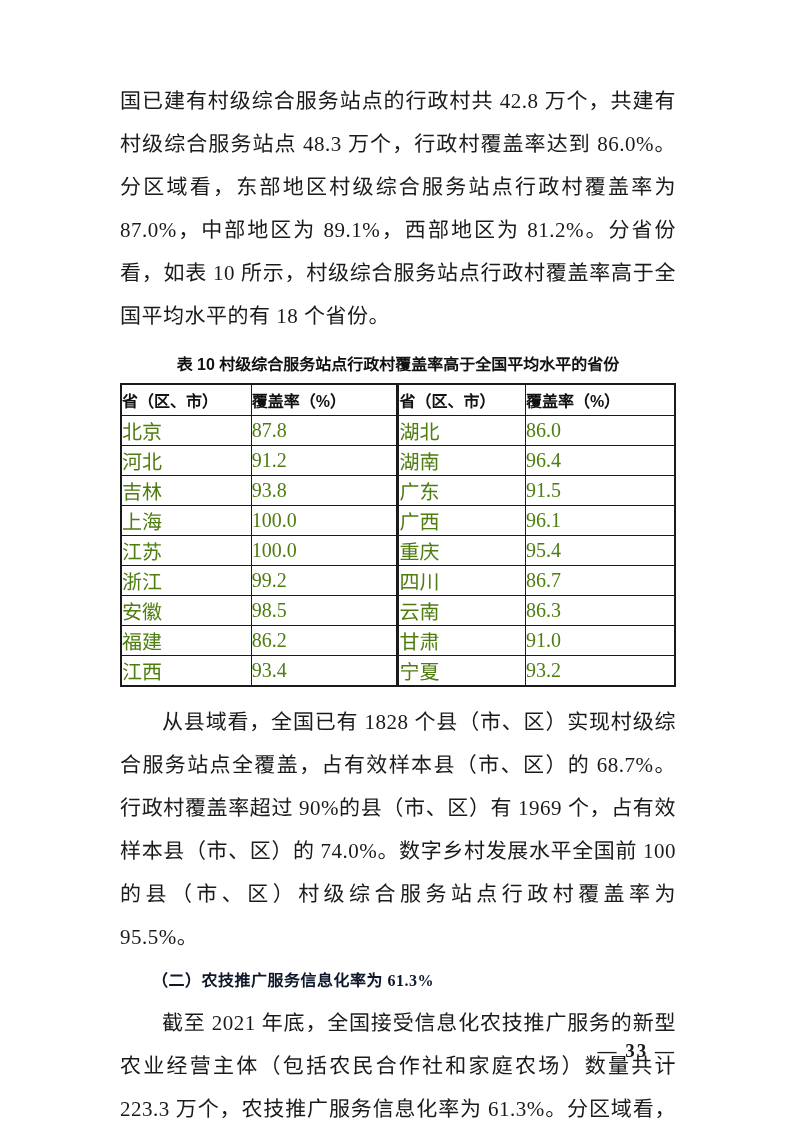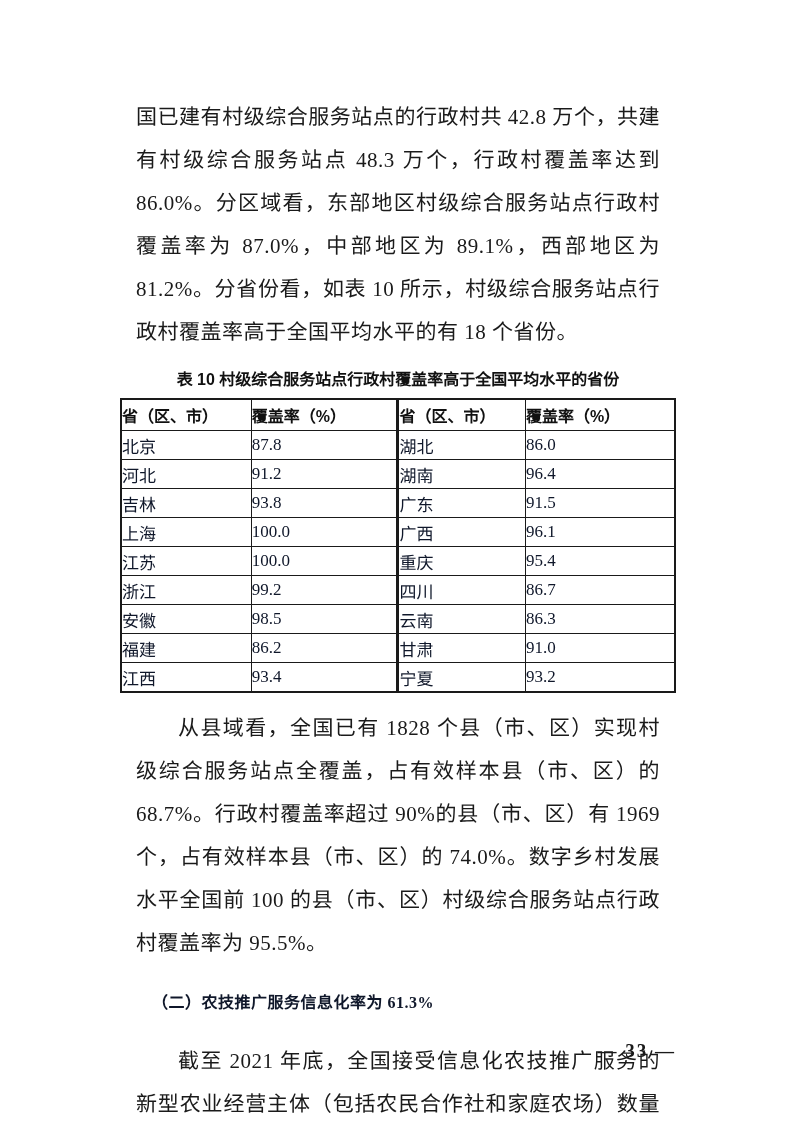--- a/index.html
+++ b/index.html
@@ -13,33 +13,33 @@
     height: 1123px;
     background: #ffffff;
     overflow: hidden;
     font-family: "Liberation Serif", "DejaVu Serif", serif;
     color: #1a1a1a;
   }
   .content {
     padding: 80px 118px 0 120px;
   }
   p.body-text {
-    margin: 16px;
+    margin: 0;
     font-size: 21px;
     line-height: 43px;
     letter-spacing: 0.5px;
     text-align: justify;
     text-justify: inter-character;
     color: #1a1a1a;
   }
   p.indent {
     text-indent: 2em;
   }
   .table-caption {
-    margin: 8px 0 9px 0;
+    margin: 17px 0 9px 0;
     font-family: "Liberation Sans", "DejaVu Sans", sans-serif;
     font-weight: bold;
     font-size: 16px;
     line-height: 1.2;
     text-align: center;
     color: #111111;
   }
   table.coverage-table {
     width: 100%;
     border-collapse: collapse;
@@ -56,22 +56,22 @@
   table.coverage-table th {
     height: 30px;
     font-family: "Liberation Sans", "DejaVu Sans", sans-serif;
     font-weight: bold;
     font-size: 16px;
     color: #111111;
   }
   table.coverage-table td {
     height: 28px;
     font-family: "Liberation Serif", "DejaVu Serif", serif;
-    font-size: 17px;
-    color: #0f172a;
+    font-size: 20px;
+    color: #4d7c0f;
   }
   table.coverage-table .mid-divider {
     border-left: 3px solid #1a1a1a;
   }
   col.c-prov-l { width: 23.5%; }
   col.c-rate-l { width: 26.5%; }
   col.c-prov-r { width: 23%; }
   col.c-rate-r { width: 27%; }
   p.after-table {
     margin-top: 14px;

